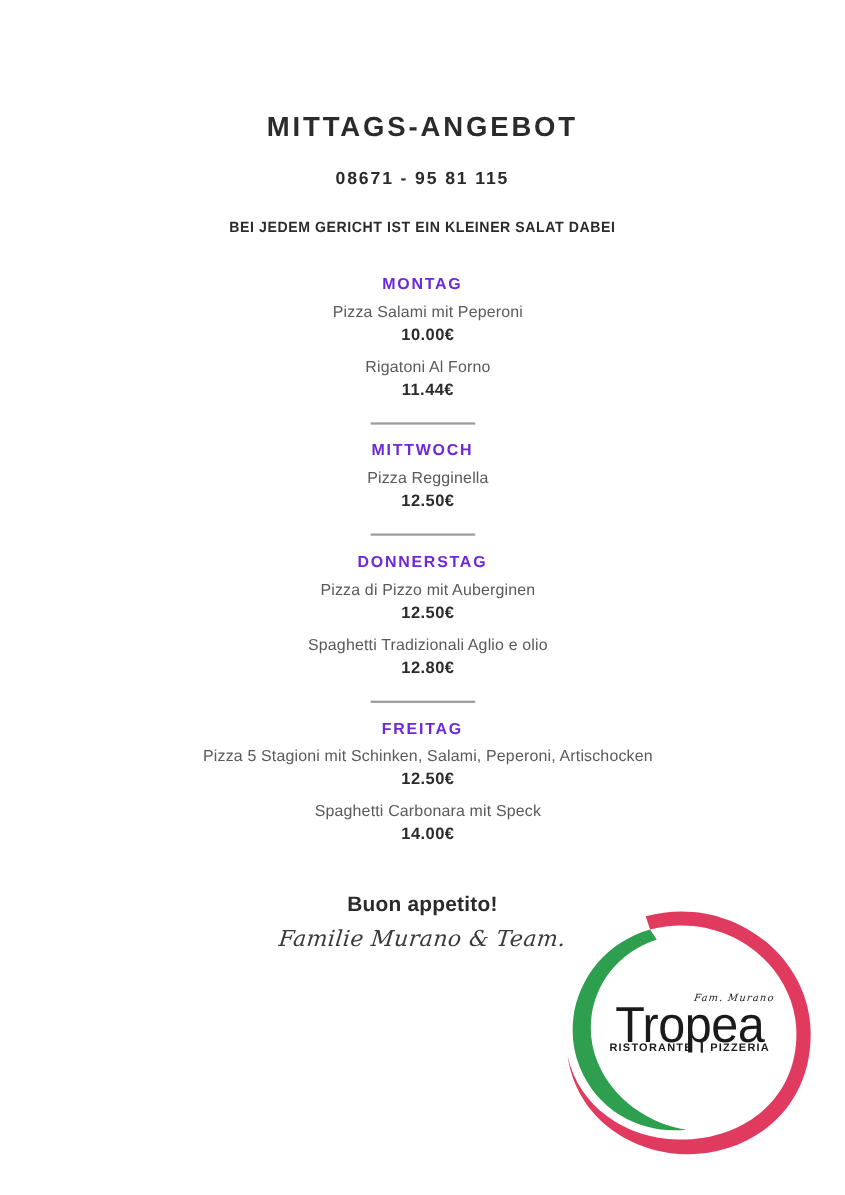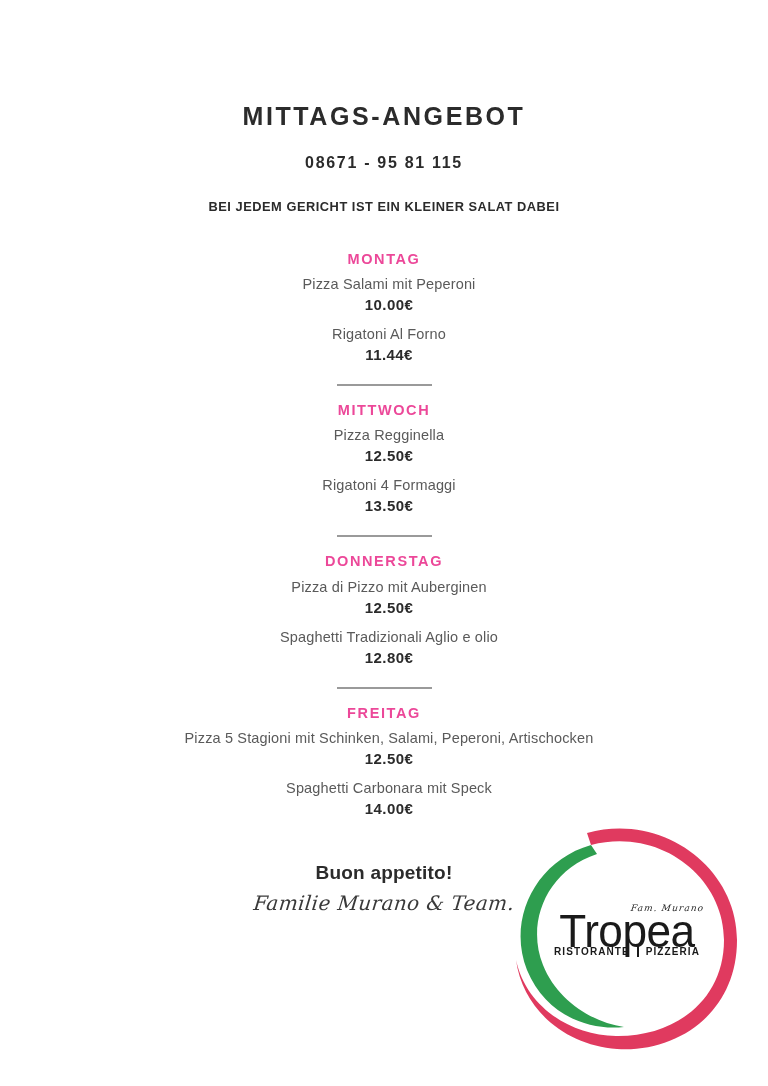--- a/index.html
+++ b/index.html
@@ -60,21 +60,21 @@
     margin-top: 38px;
     text-align: center;
   }
   .day-block {
     text-align: center;
   }
   .day-name {
     font-size: 14.5px;
     font-weight: 700;
     letter-spacing: 1.6px;
-    color: #ec4899;
+    color: #6d28d9;
     line-height: 1;
     margin-bottom: 9px;
   }
   .dish {
     margin-bottom: 10px;
     padding-left: 10px;
   }
   .dish:last-child {
     margin-bottom: 0;
   }
@@ -215,24 +215,20 @@
           <div class="dish-name">Rigatoni Al Forno</div>
           <div class="dish-price">11.44€</div>
         </div>
       </div>
       <div class="divider"></div>
       <div class="day-block">
         <div class="day-name">MITTWOCH</div>
         <div class="dish">
           <div class="dish-name">Pizza Regginella</div>
           <div class="dish-price">12.50€</div>
-        </div>
-        <div class="dish">
-          <div class="dish-name">Rigatoni 4 Formaggi</div>
-          <div class="dish-price">13.50€</div>
         </div>
       </div>
       <div class="divider"></div>
       <div class="day-block">
         <div class="day-name">DONNERSTAG</div>
         <div class="dish">
           <div class="dish-name">Pizza di Pizzo mit Auberginen</div>
           <div class="dish-price">12.50€</div>
         </div>
         <div class="dish">

